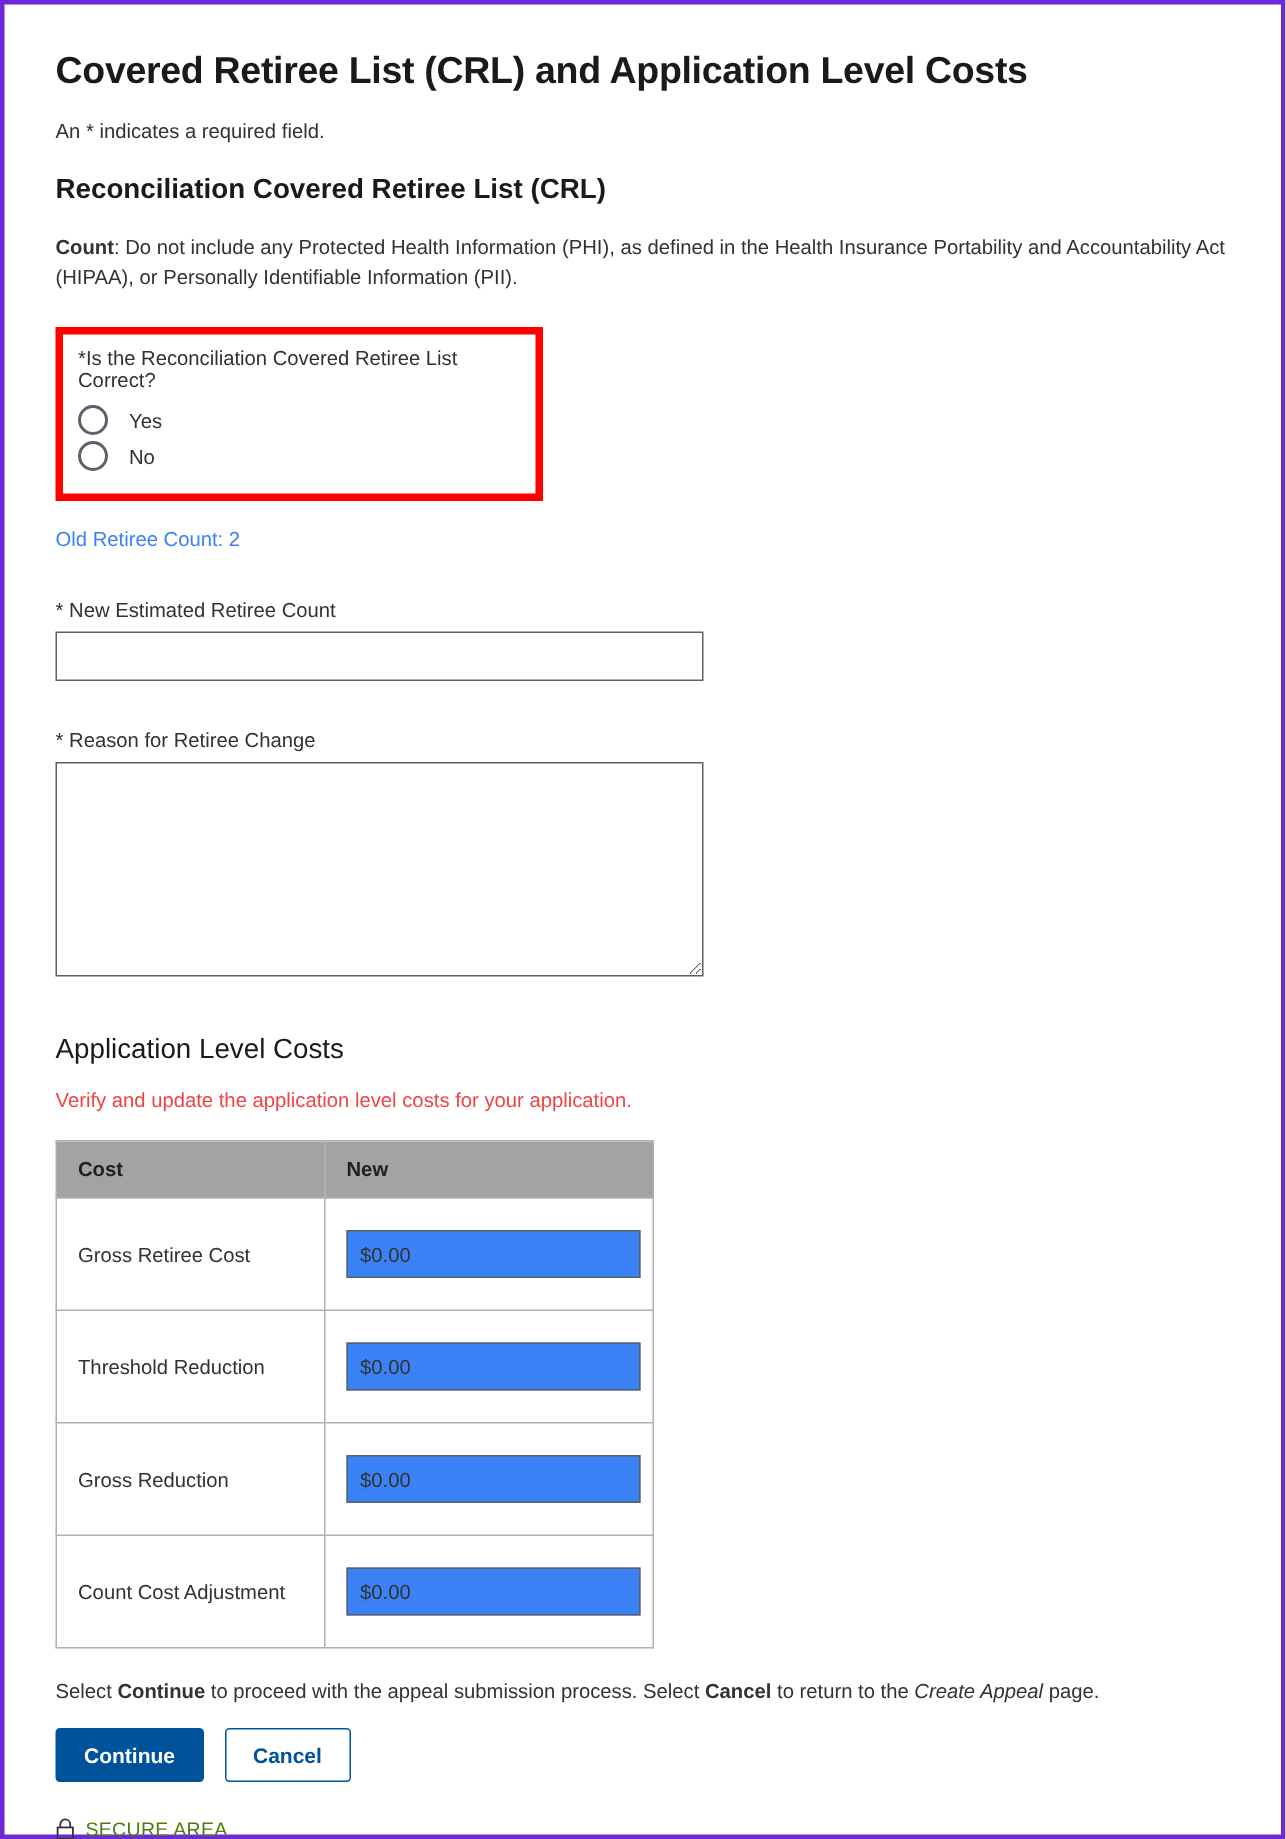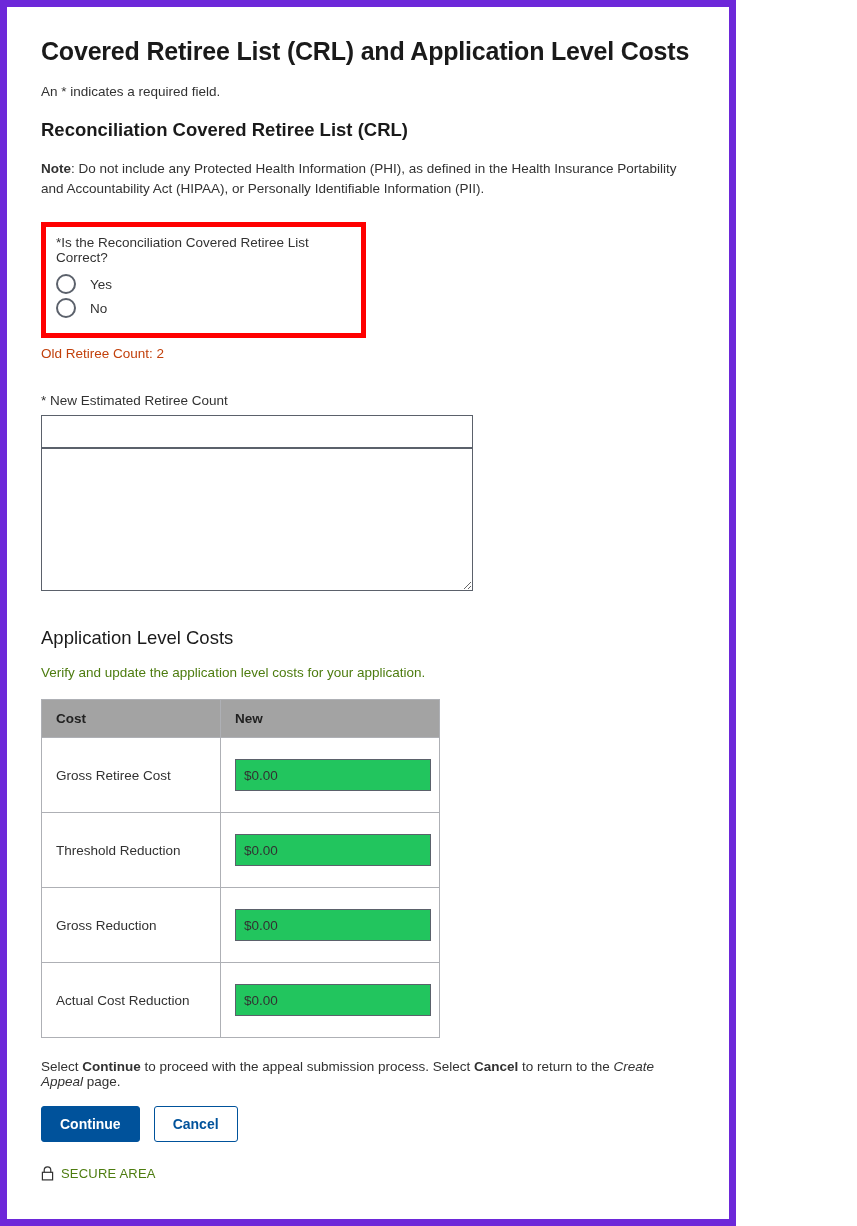--- a/index.html
+++ b/index.html
@@ -10,23 +10,23 @@
   body {
     width: 857px;
     height: 1226px;
     font-family: "Liberation Sans", sans-serif;
     color: #212121;
     overflow: hidden;
   }
   .page {
     position: relative;
     box-sizing: border-box;
-    width: 736px;
+    width: 857px;
     height: 1226px;
-    border: 7px solid #6d28d9;
+    border: 3px solid #6d28d9;
     padding: 22px 34px 0 34px;
     background: #fff;
   }
   h1.page-title {
     font-size: 25px;
     font-weight: bold;
     margin: 8px 0 0 0;
     letter-spacing: -0.2px;
     color: #1a1a1a;
   }
@@ -79,22 +79,22 @@
     flex: none;
   }
   .radio-label {
     font-size: 13.5px;
     color: #323232;
     margin-left: 14px;
   }
 
   .old-count {
     font-size: 13.5px;
-    color: #c2410c;
-    margin-top: 8px;
+    color: #3b82f6;
+    margin-top: 18px;
   }
   .field-label {
     font-size: 13.5px;
     color: #323232;
     margin-top: 32px;
     margin-bottom: 7px;
   }
   input.text-input {
     width: 432px;
     height: 33px;
@@ -122,21 +122,21 @@
   }
 
   h2.costs-title {
     font-size: 18.5px;
     font-weight: normal;
     margin: 32px 0 0 0;
     color: #1a1a1a;
   }
   .costs-desc {
     font-size: 13.5px;
-    color: #4d7c0f;
+    color: #ef4444;
     margin-top: 16px;
   }
 
   table.costs-table {
     border-collapse: collapse;
     margin-top: 19px;
     width: 398px;
     table-layout: fixed;
   }
   table.costs-table th {
@@ -162,21 +162,21 @@
   input.money-input {
     width: 196px;
     height: 32px;
     box-sizing: border-box;
     border: 1px solid #5b616b;
     border-radius: 0;
     padding: 4px 8px;
     font-size: 13.5px;
     font-family: "Liberation Sans", sans-serif;
     color: #323232;
-    background: #22c55e;
+    background: #3b82f6;
   }
 
   .footer-text {
     font-size: 13.5px;
     color: #323232;
     margin-top: 21px;
   }
   .footer-text b { font-weight: bold; }
   .footer-text i { font-style: italic; }
 
@@ -227,41 +227,42 @@
 <body>
 
 <div class="page">
 
   <h1 class="page-title">Covered Retiree List (CRL) and Application Level Costs</h1>
 
   <div class="required-note">An * indicates a required field.</div>
 
   <h2 class="section-title">Reconciliation Covered Retiree List (CRL)</h2>
 
-  <p class="note-para"><b>Note</b><span>: Do not include any Protected Health Information (PHI), as defined in the Health Insurance Portability and Accountability Act (HIPAA), or Personally Identifiable Information (PII).</span></p>
+  <p class="note-para"><b>Count</b><span>: Do not include any Protected Health Information (PHI), as defined in the Health Insurance Portability and Accountability Act (HIPAA), or Personally Identifiable Information (PII).</span></p>
 
   <div class="crl-highlight">
     <div class="field-legend">*Is the Reconciliation Covered Retiree List Correct?</div>
 
     <div class="radio-row">
       <span class="radio-circle"></span>
       <span class="radio-label">Yes</span>
     </div>
 
     <div class="radio-row">
       <span class="radio-circle"></span>
       <span class="radio-label">No</span>
     </div>
   </div>
 
   <div class="old-count">Old Retiree Count: 2</div>
 
   <div class="field-label">* New Estimated Retiree Count</div>
   <input class="text-input" type="text" value="" style="">
 
+  <div class="field-label">* Reason for Retiree Change</div>
   <textarea class="text-area" style=""></textarea>
 
   <h2 class="costs-title">Application Level Costs</h2>
   <div class="costs-desc">Verify and update the application level costs for your application.</div>
 
   <table class="costs-table">
     <colgroup>
         <col class="c1">
         <col class="c2">
       </colgroup>
@@ -284,21 +285,21 @@
           <input class="money-input" type="text" value="$0.00" style="">
         </td>
       </tr>
       <tr>
         <td>Gross Reduction</td>
         <td class="cell-input">
           <input class="money-input" type="text" value="$0.00" style="">
         </td>
       </tr>
       <tr>
-        <td>Actual Cost Reduction</td>
+        <td>Count Cost Adjustment</td>
         <td class="cell-input">
           <input class="money-input" type="text" value="$0.00" style="">
         </td>
       </tr>
     </tbody>
   </table>
 
   <div class="footer-text"><span>Select </span><b>Continue</b><span> to proceed with the appeal submission process. Select </span><b>Cancel</b><span> to return to the </span><i>Create Appeal</i><span> page.</span></div>
 
   <div class="btn-row">

